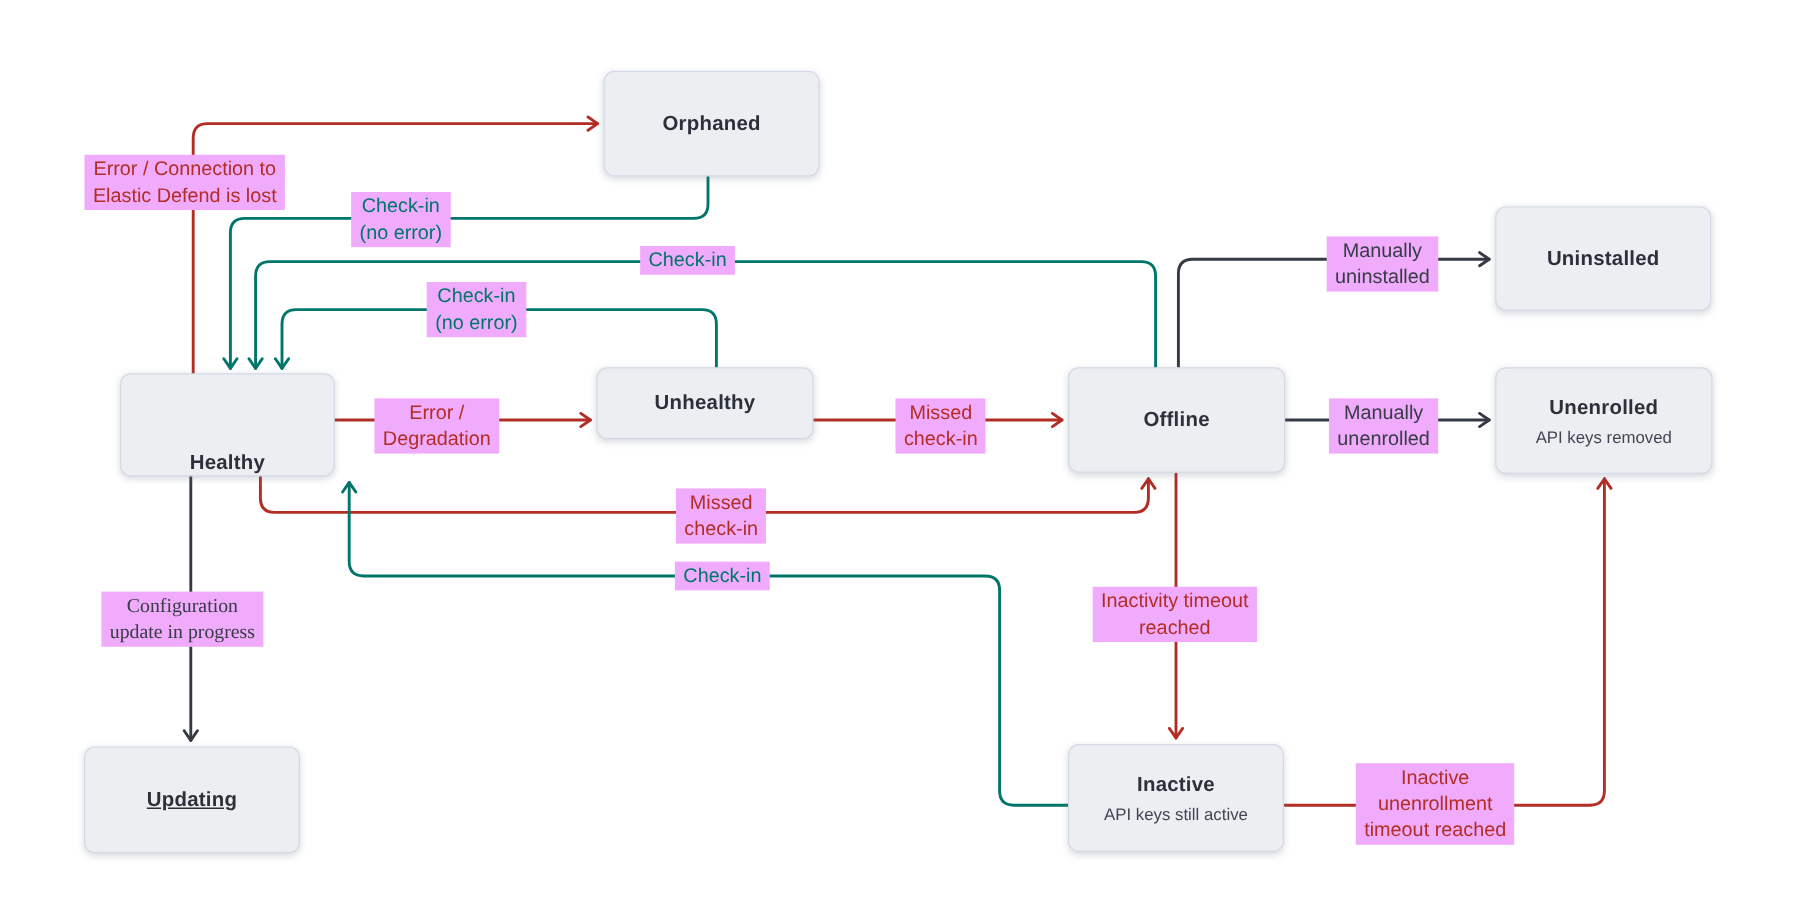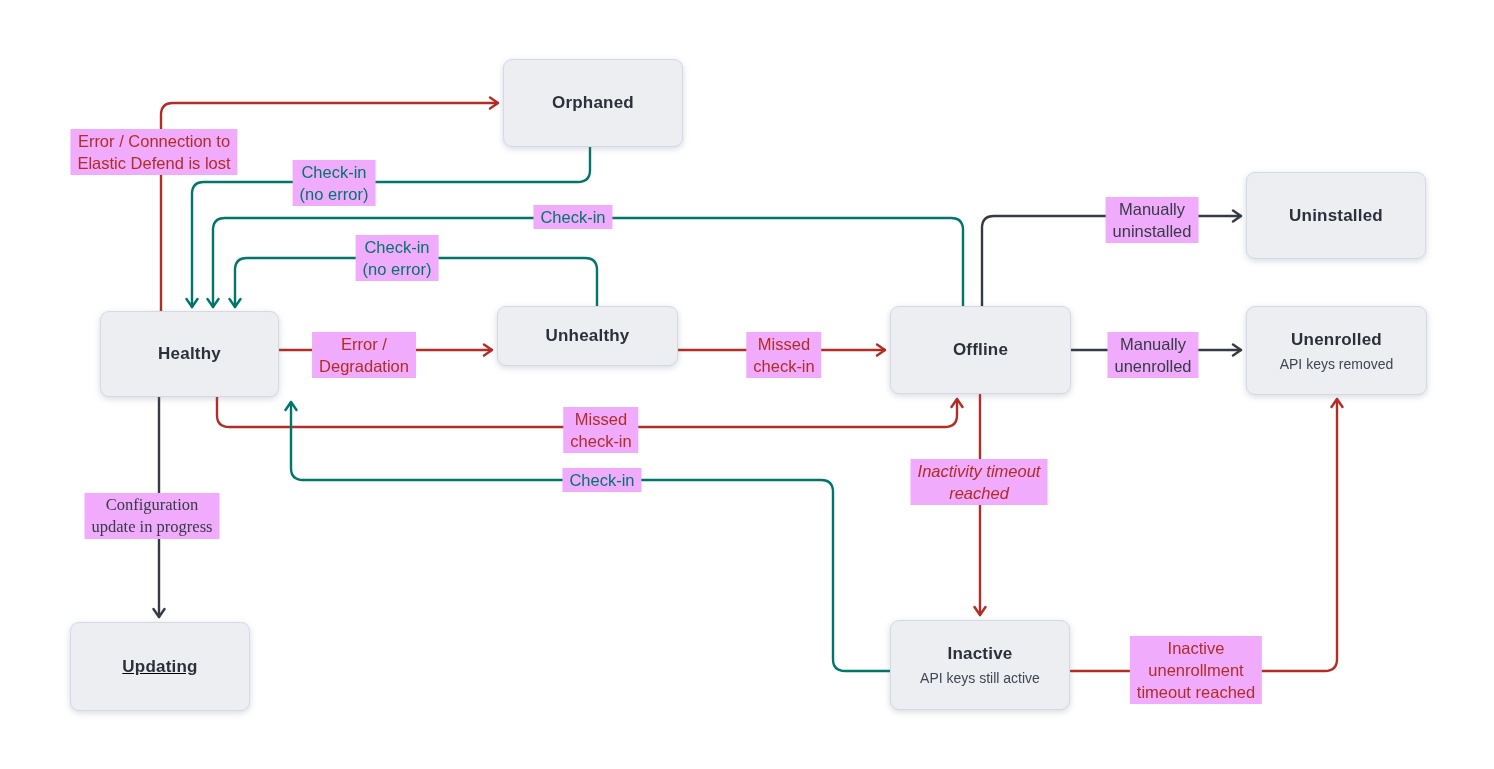--- a/index.html
+++ b/index.html
@@ -86,21 +86,21 @@
 
     <path class="edge error" marker-end="url(#mk-error)" d="M980,395 V615"></path>
 
     <path class="edge error" marker-end="url(#mk-error)" d="M1071,671 H1325 Q1337,671 1337,659 V399"></path>
   </svg>
 
   <div class="state" style="left:503px;top:59px;width:180px;height:88px;">
     <span class="title">Orphaned</span>
   </div>
 
-  <div class="state" style="left:100px;top:311px;width:179px;height:86px;">
+  <div class="state" style="left:100px;top:311px;width:179px;height:86px;justify-content:flex-end;">
     <span class="title">Healthy</span>
   </div>
 
   <div class="state" style="left:497px;top:306px;width:181px;height:60px;">
     <span class="title">Unhealthy</span>
   </div>
 
   <div class="state" style="left:890px;top:306px;width:181px;height:88px;">
     <span class="title">Offline</span>
   </div>
@@ -147,20 +147,20 @@
 
   <div class="elabel neutral" style="left:152px;top:516px;font-family:Liberation Serif, serif;">Configuration
 update in progress</div>
 
   <div class="elabel neutral" style="left:1152px;top:220px;">Manually
 uninstalled</div>
 
   <div class="elabel neutral" style="left:1153px;top:355px;">Manually
 unenrolled</div>
 
-  <div class="elabel error" style="left:979px;top:482px;font-style:italic;">Inactivity timeout
+  <div class="elabel error" style="left:979px;top:512px;">Inactivity timeout
 reached</div>
 
   <div class="elabel error" style="left:1196px;top:670px;">Inactive
 unenrollment
 timeout reached</div>
 
 </div>
 
 </body></html>

